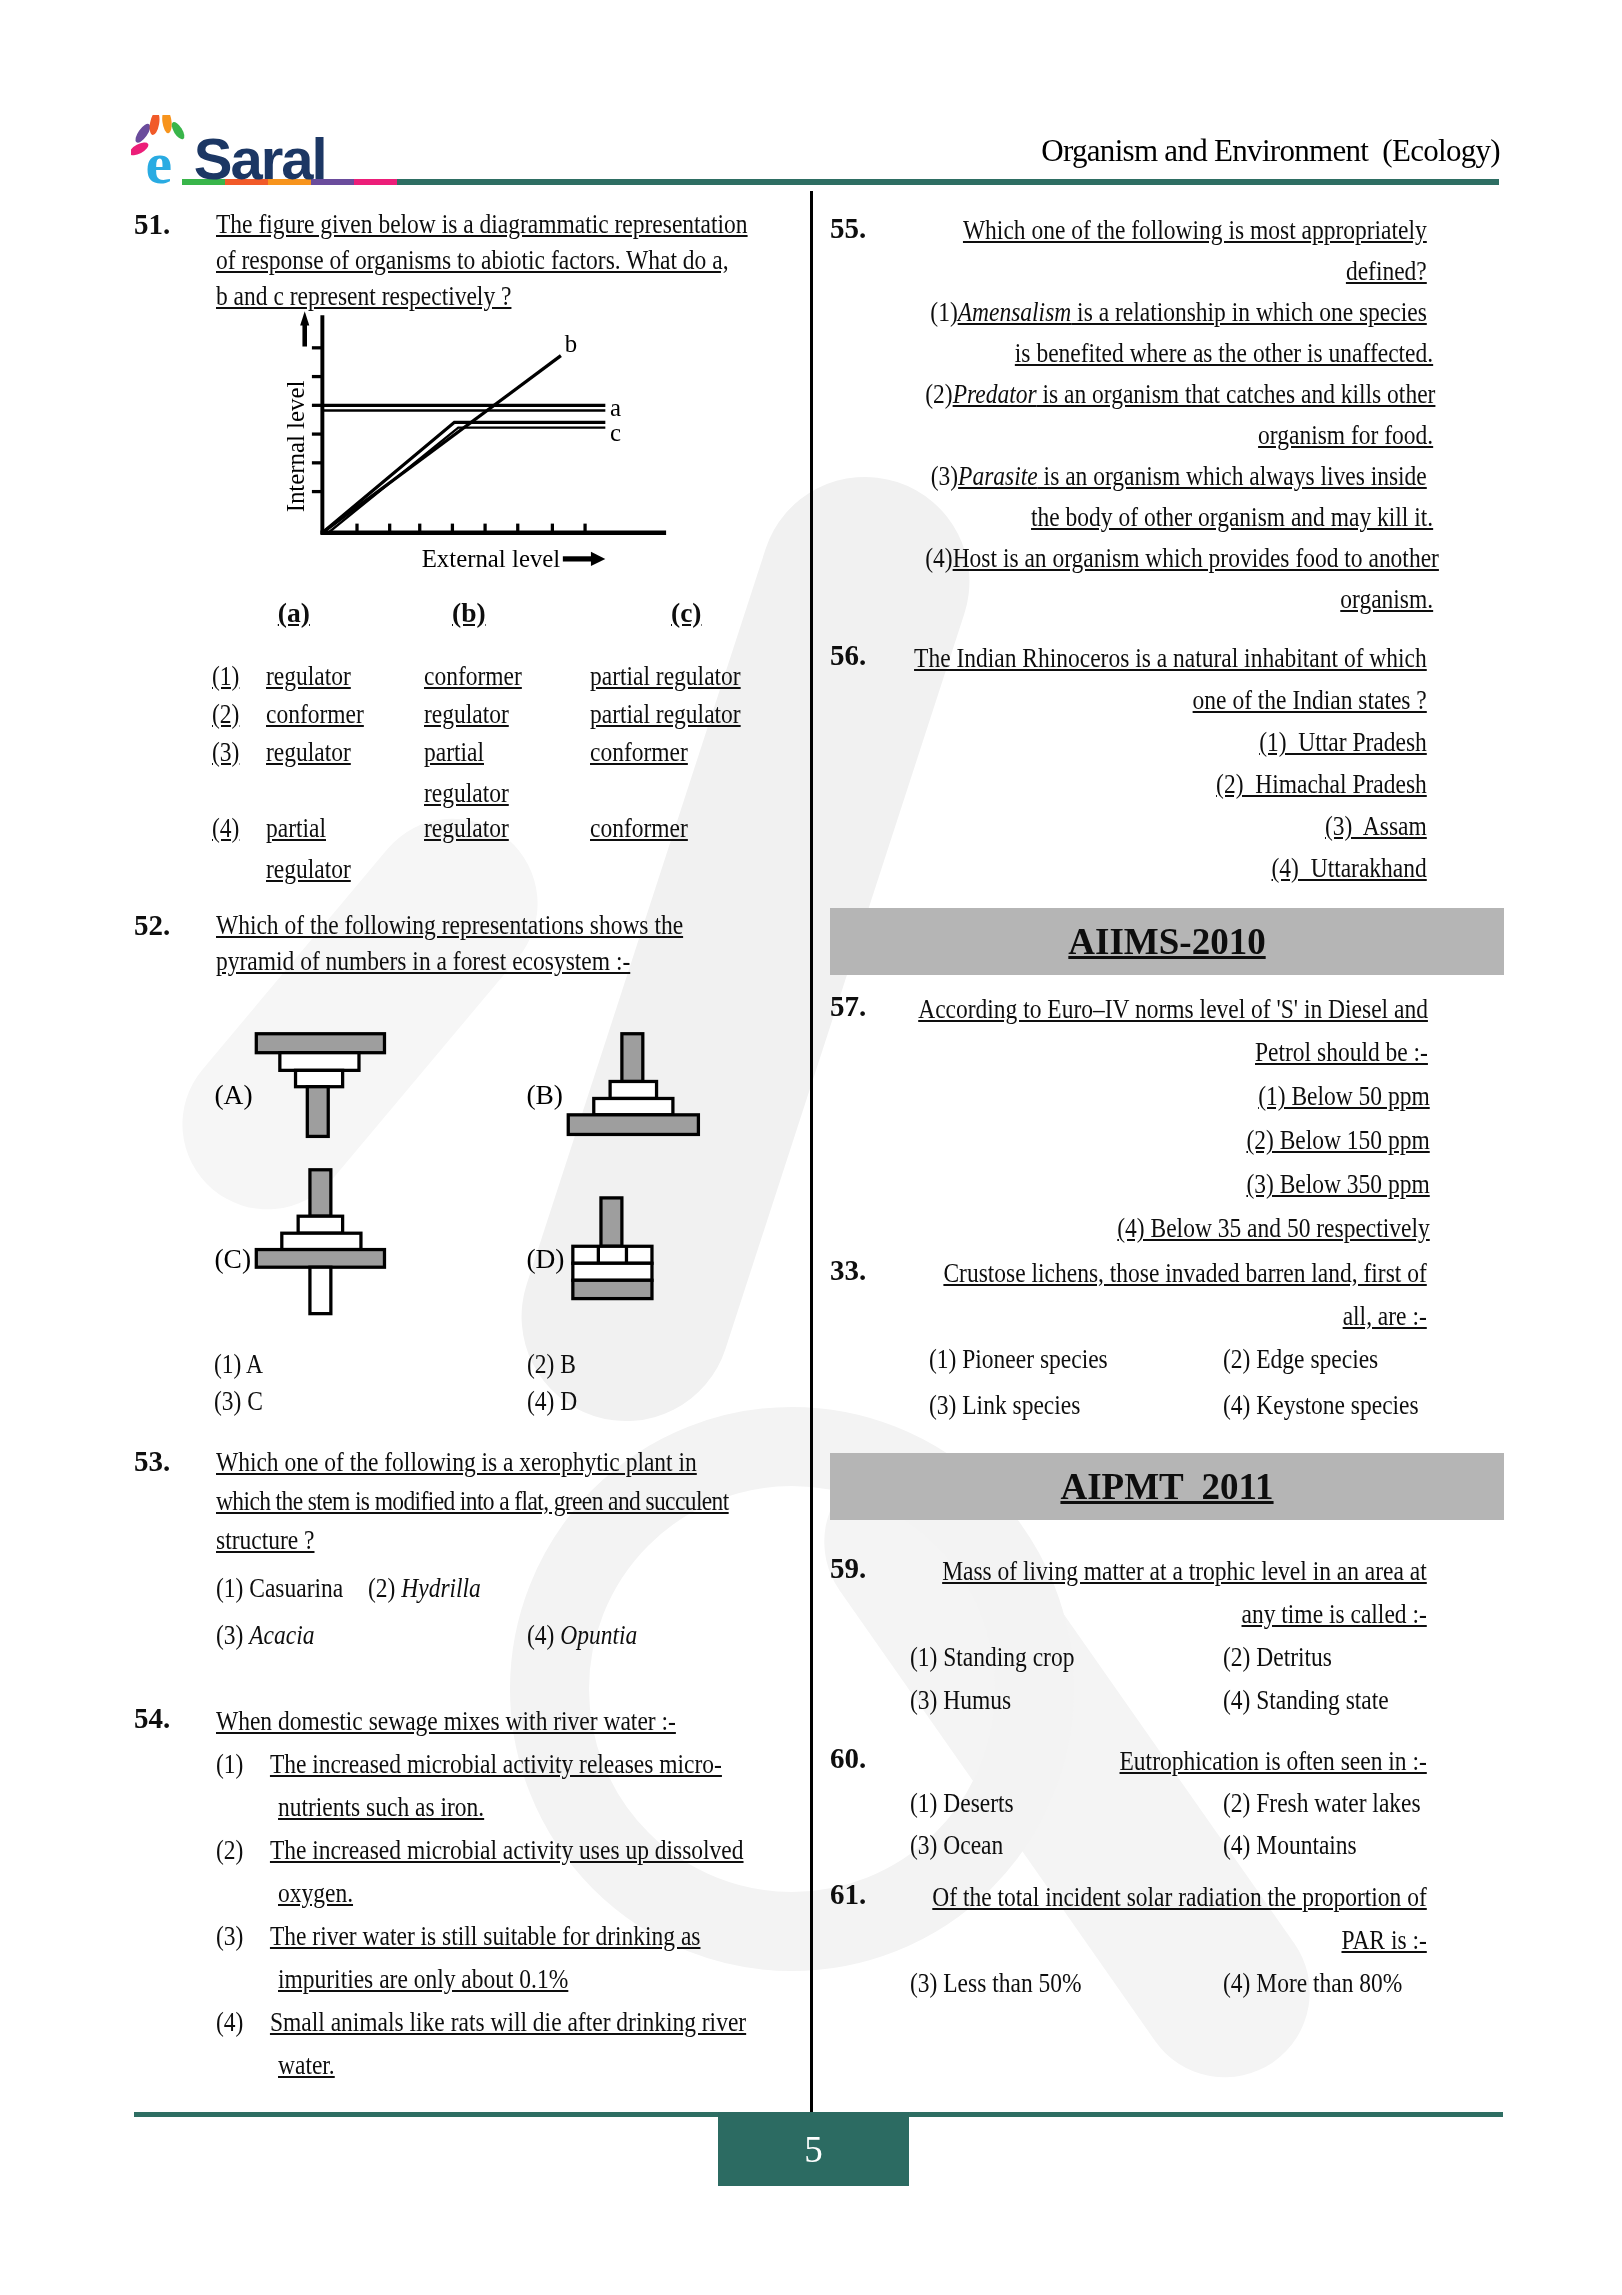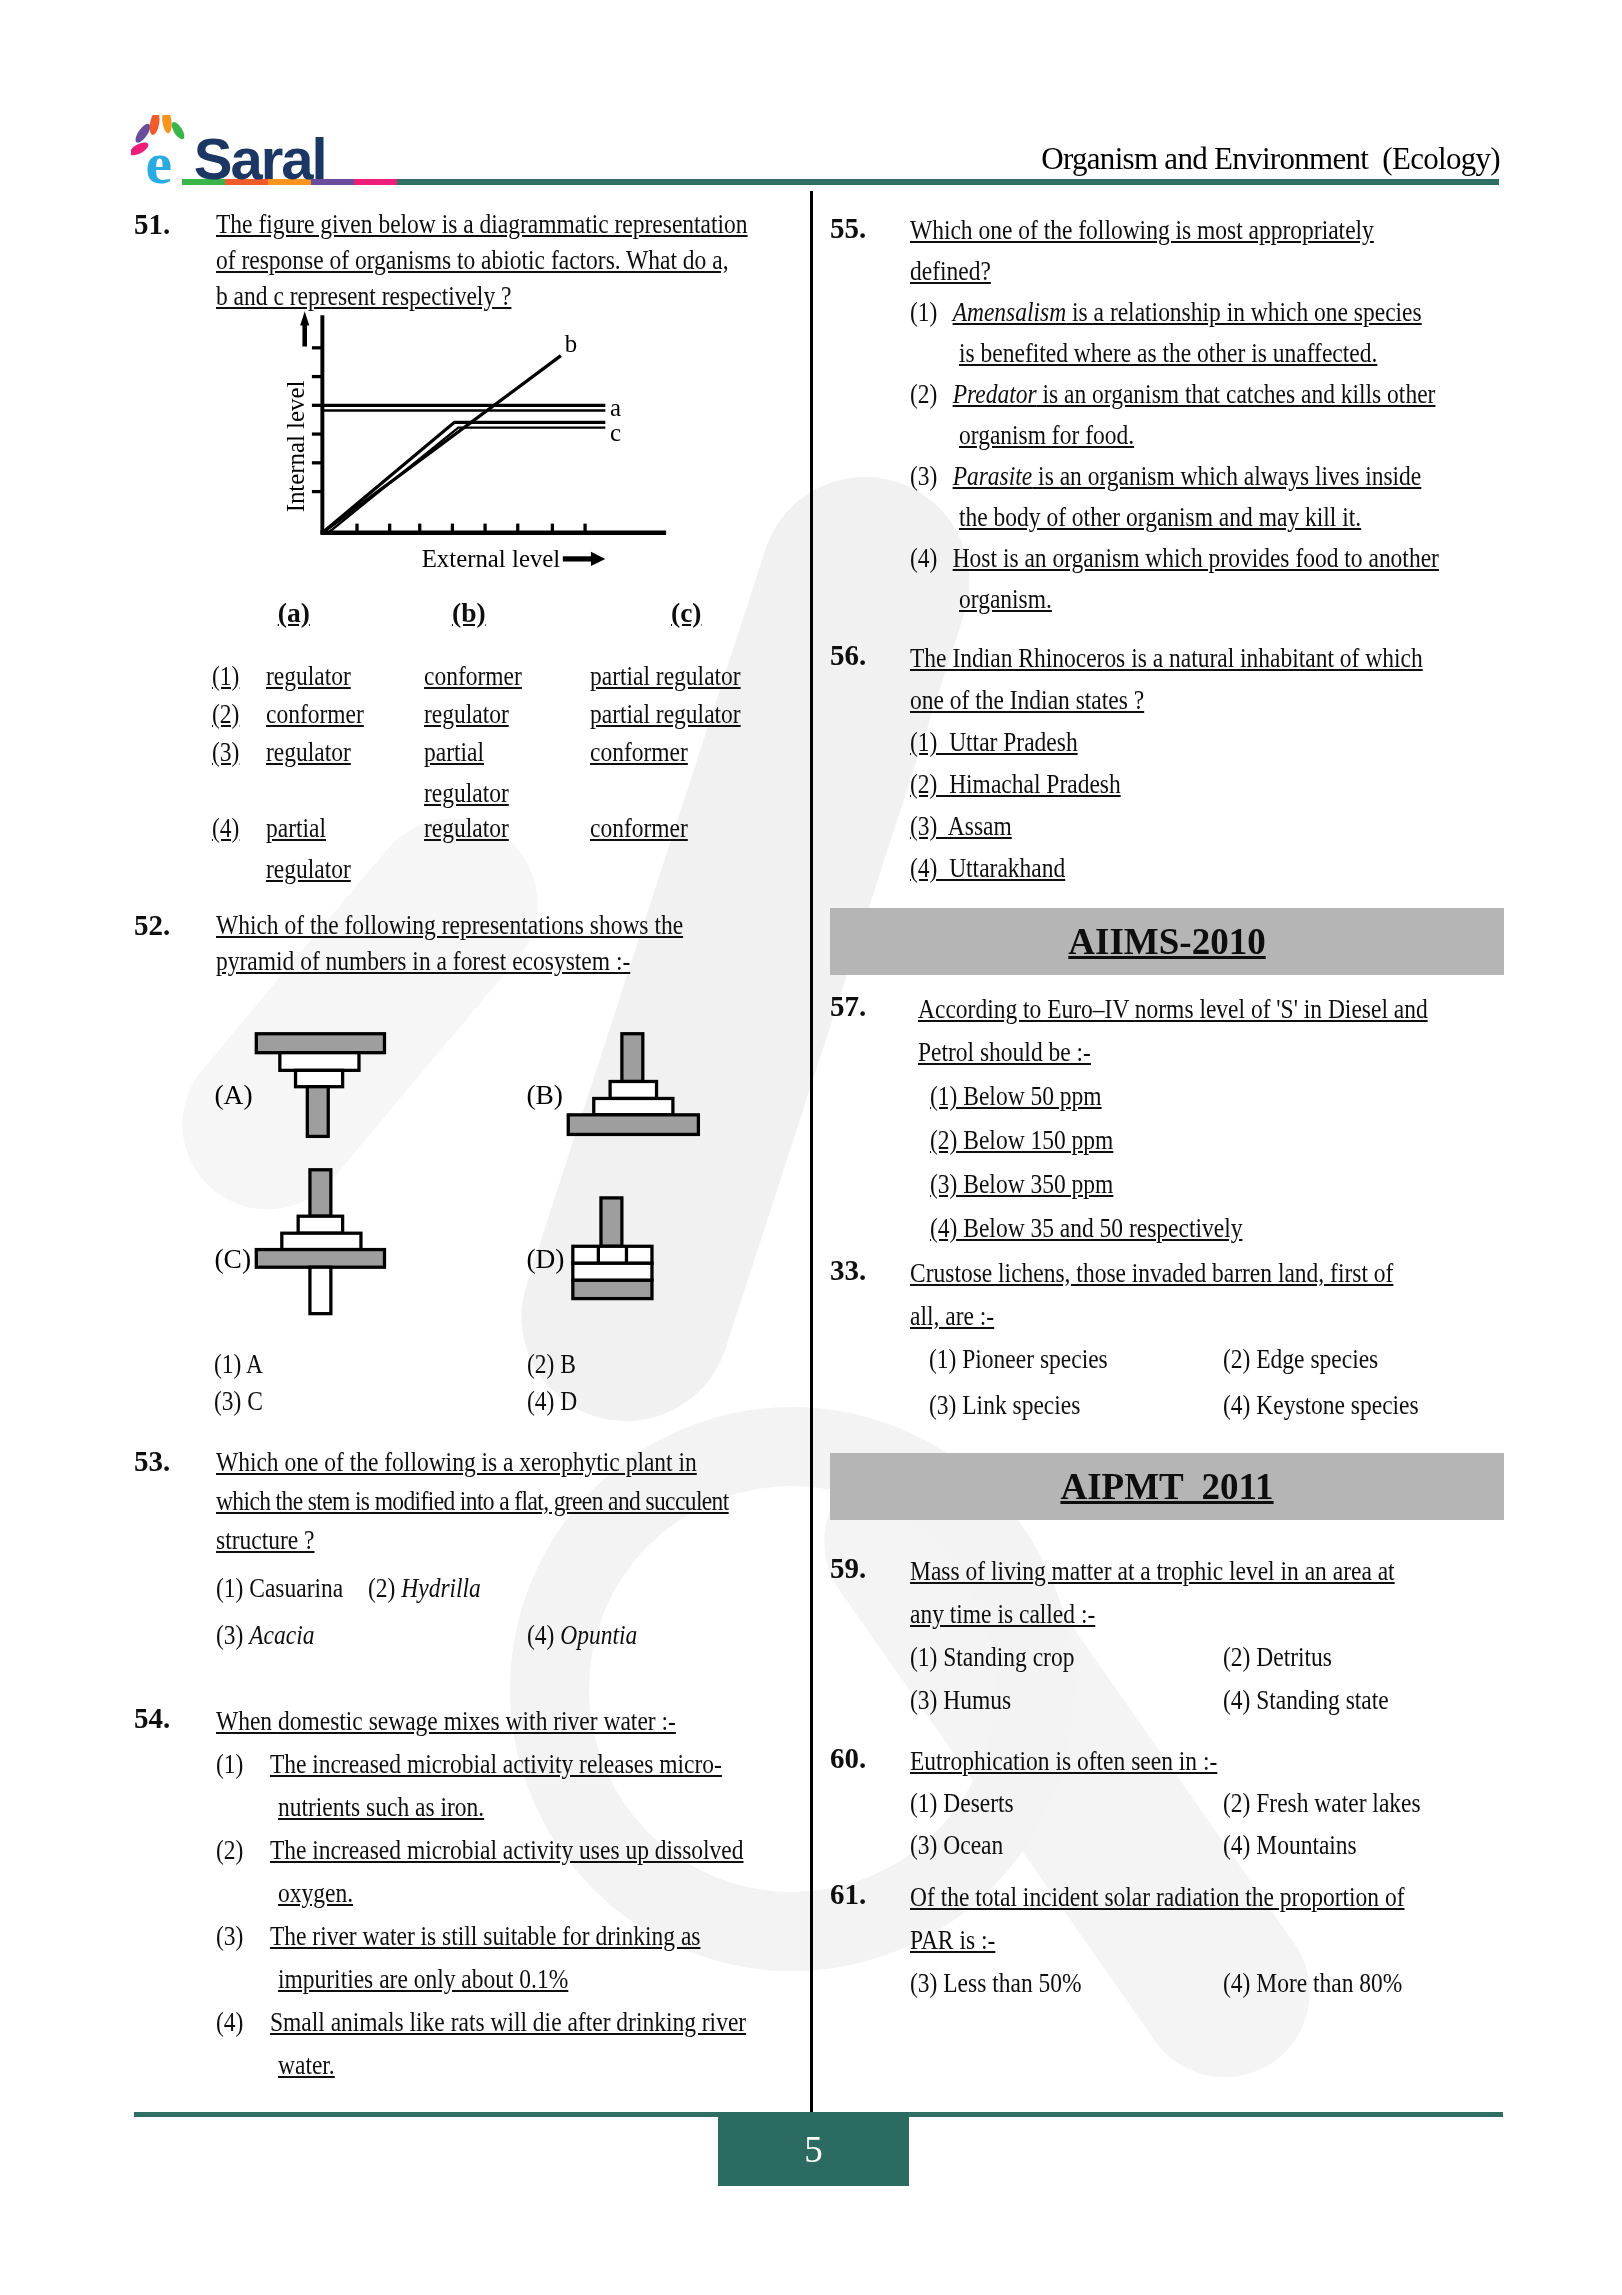--- a/index.html
+++ b/index.html
@@ -10,34 +10,34 @@
   .wm .shape{position:absolute;background:#f1f1f1;}
   .wm .band1{left:641px;top:458px;width:209px;height:982px;border-radius:118px;transform:rotate(18deg);}
   .wm .band2{left:982px;top:1407px;width:170px;height:720px;border-radius:92px;transform:rotate(-35deg);background:#f4f4f4;}
   .wm .ring{left:510px;top:1407px;width:406px;height:406px;border-radius:50%;background:transparent;border:79px solid #f3f3f3;}
   .wm .blob{left:275px;top:785px;width:170px;height:458px;border-radius:85px;transform:rotate(40deg);background:#f6f6f6;}
   
   .logo{position:absolute;left:131px;top:115px;display:flex;align-items:flex-end;z-index:2;}
   .logo .brand{font-family:"Liberation Sans",sans-serif;font-weight:bold;font-size:58px;
                color:#1c3764;letter-spacing:-2px;line-height:1;margin-left:-5.2px;}
   .title{position:absolute;right:122px;top:133px;font-size:31px;letter-spacing:-0.7px;
-         color:#000;z-index:2;white-space:pre;margin-top:8px;}
+         color:#000;z-index:2;white-space:pre;}
   .rule{position:absolute;left:182px;top:179px;width:1317px;height:5.9px;display:flex;z-index:1;}
   .rule span{height:100%;}
   .rule .seg{width:43px;}
   .rule .long{flex:1;}
   
   .divider{position:absolute;left:810px;top:191px;width:2.6px;height:1921px;background:#000;z-index:2;}
   .col{position:absolute;top:196px;z-index:1;text-decoration:underline;}
   #colL{left:134px;width:654px;}
   #colR{left:830px;width:674px;}
   .q{position:relative;}
   .qnum{position:absolute;left:0;top:0;font-weight:bold;font-size:29px;line-height:36px;white-space:pre;}
   .qbodyL{margin-left:82px;}
-  .qbodyR{margin-left:80px;}
+  .qbodyR{margin-left:80px;text-align:right;}
   .ln{display:block;white-space:pre;font-size:27px;line-height:36px;
       transform:scaleX(.87);transform-origin:0 0;}
   .lh63 .ln{line-height:41px;}
   .lh64 .ln{line-height:42px;}
   .lh65 .ln{line-height:43px;}
   .lh66 .ln{line-height:43px;}
   .lh60 .ln{line-height:39px;}
   .onum{display:inline-block;}
   .row{position:relative;}
   .at{position:absolute;top:0;}

